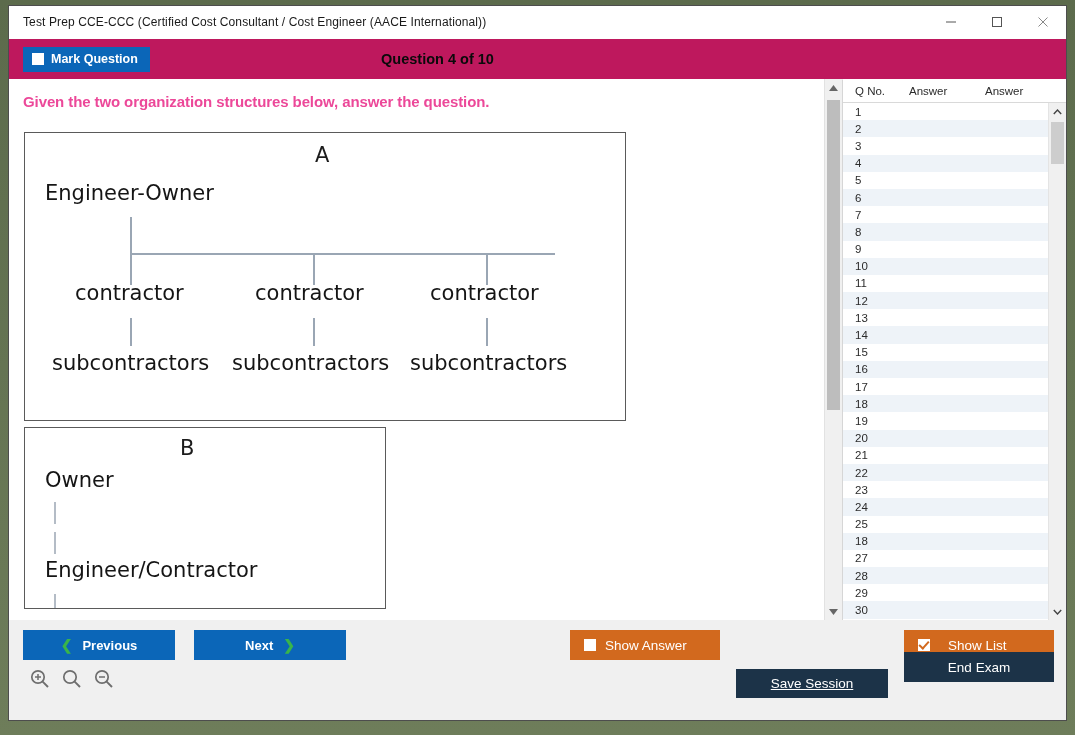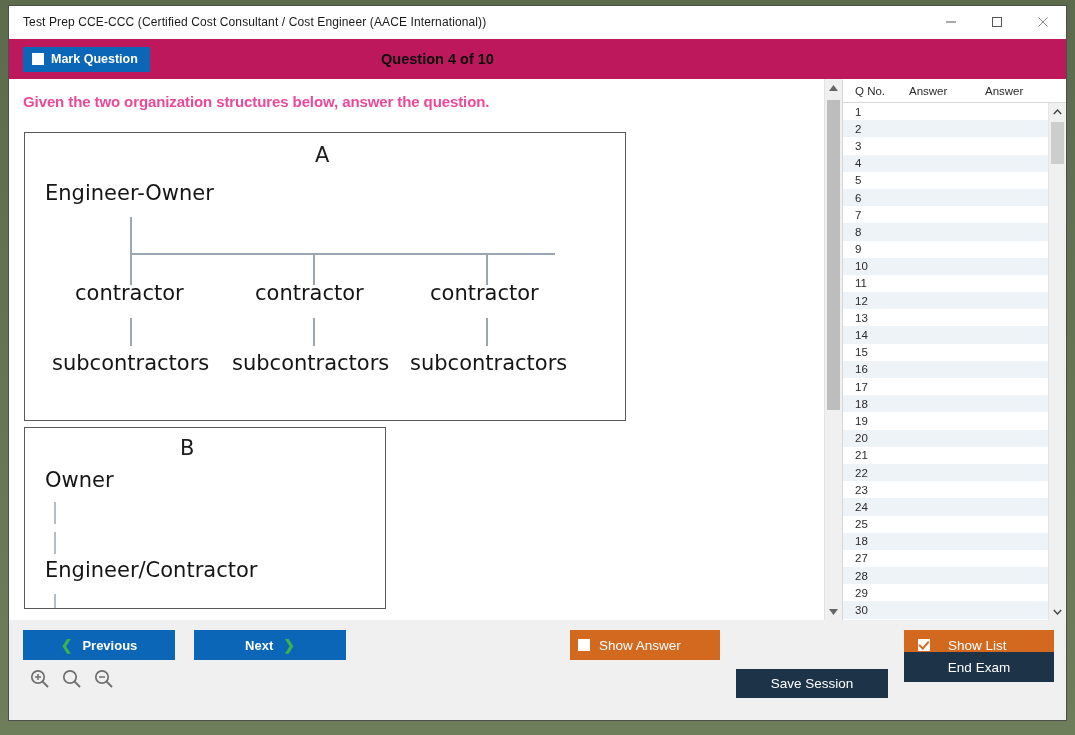--- a/index.html
+++ b/index.html
@@ -270,24 +270,24 @@
     display: flex;
     align-items: center;
     justify-content: center;
     box-sizing: border-box;
   }
   .btn-blue { background: #0b66b8; }
   .btn-orange { background: #d2691e; font-weight: normal; font-size: 13.5px; }
   .btn-navy { background: #1c3348; font-weight: normal; font-size: 13.5px; }
   #btn-previous { left: 14px;  top: 10px;  width: 152px; height: 30px; gap: 10px; }
   #btn-next     { left: 185px; top: 10px;  width: 152px; height: 30px; gap: 10px; }
-  #btn-show-answer { left: 561px; top: 10px; width: 150px; height: 30px; gap: 9px; justify-content:flex-start; padding-left: 8px;}
+  #btn-show-answer { left: 561px; top: 10px; width: 150px; height: 30px; gap: 9px; justify-content:flex-start; padding-left: 14px;}
   #btn-review      { left: 727px; top: 10px; width: 152px; height: 30px; justify-content: space-between; padding: 0 13px; }
   #btn-show-list   { left: 895px; top: 10px; width: 150px; height: 30px; gap: 18px; justify-content:flex-start; padding-left: 14px;}
-  #btn-save-session{ left: 727px; top: 49px; width: 152px; height: 29px; }
+  #btn-save-session{ left: 727px; top: 49px; width: 152px; height: 29px; text-decoration: underline; }
   #btn-end-exam    { left: 895px; top: 32px; width: 150px; height: 30px; }
   .chev { font-size: 14px; color: #39b54a; font-weight: bold; line-height: 1; }
   #zoom-tools {
     position: absolute;
     left: 20px; top: 48px;
     display: flex;
     gap: 10px;
     align-items: center;
   }
   .zoom-ico { cursor: pointer; display:block; }

